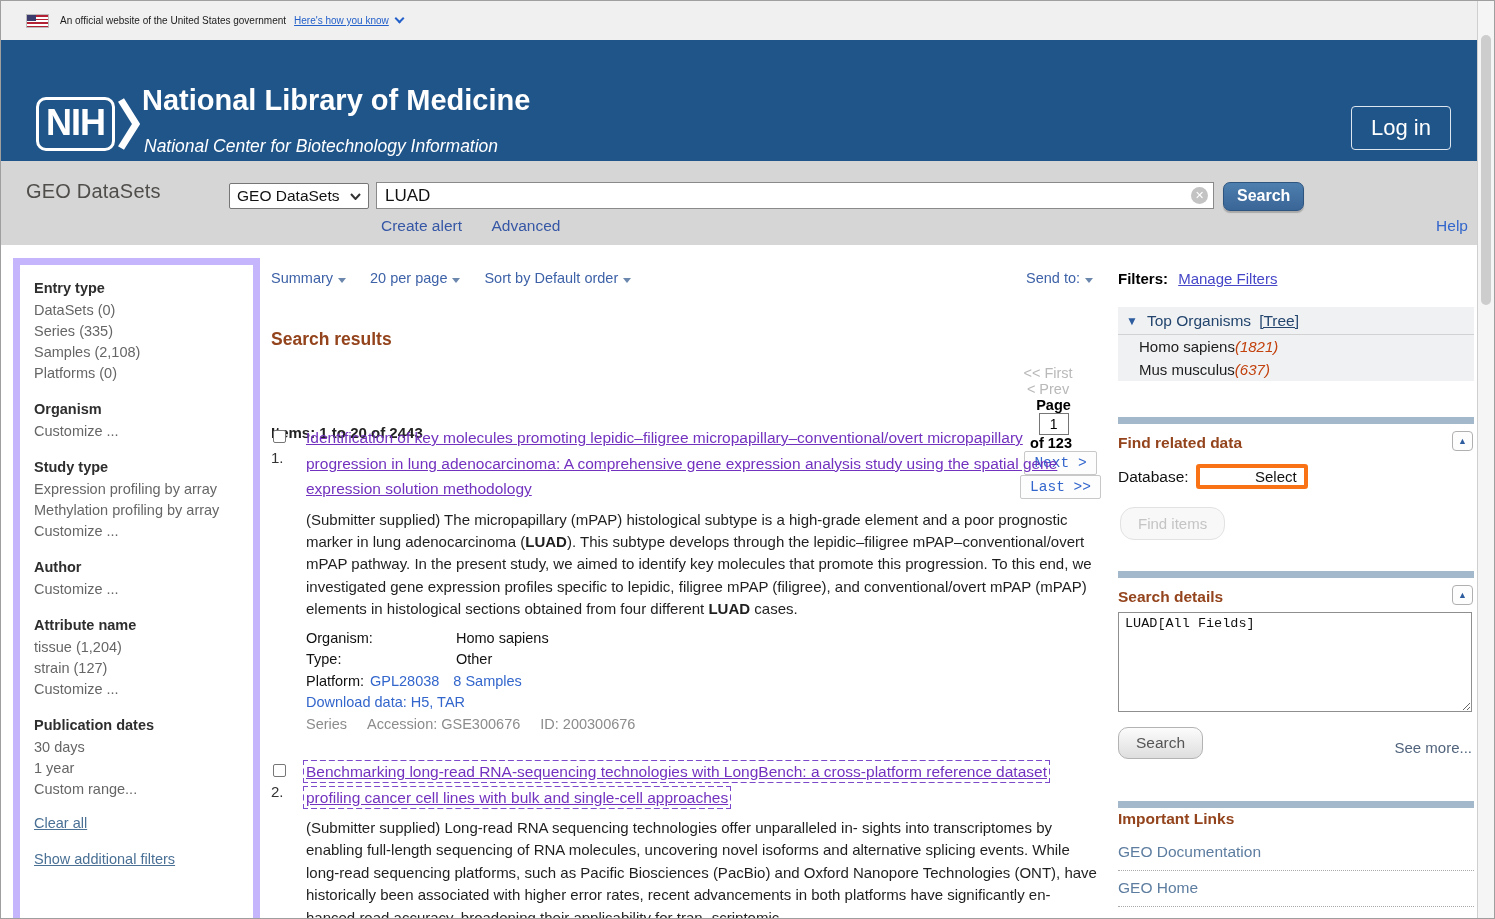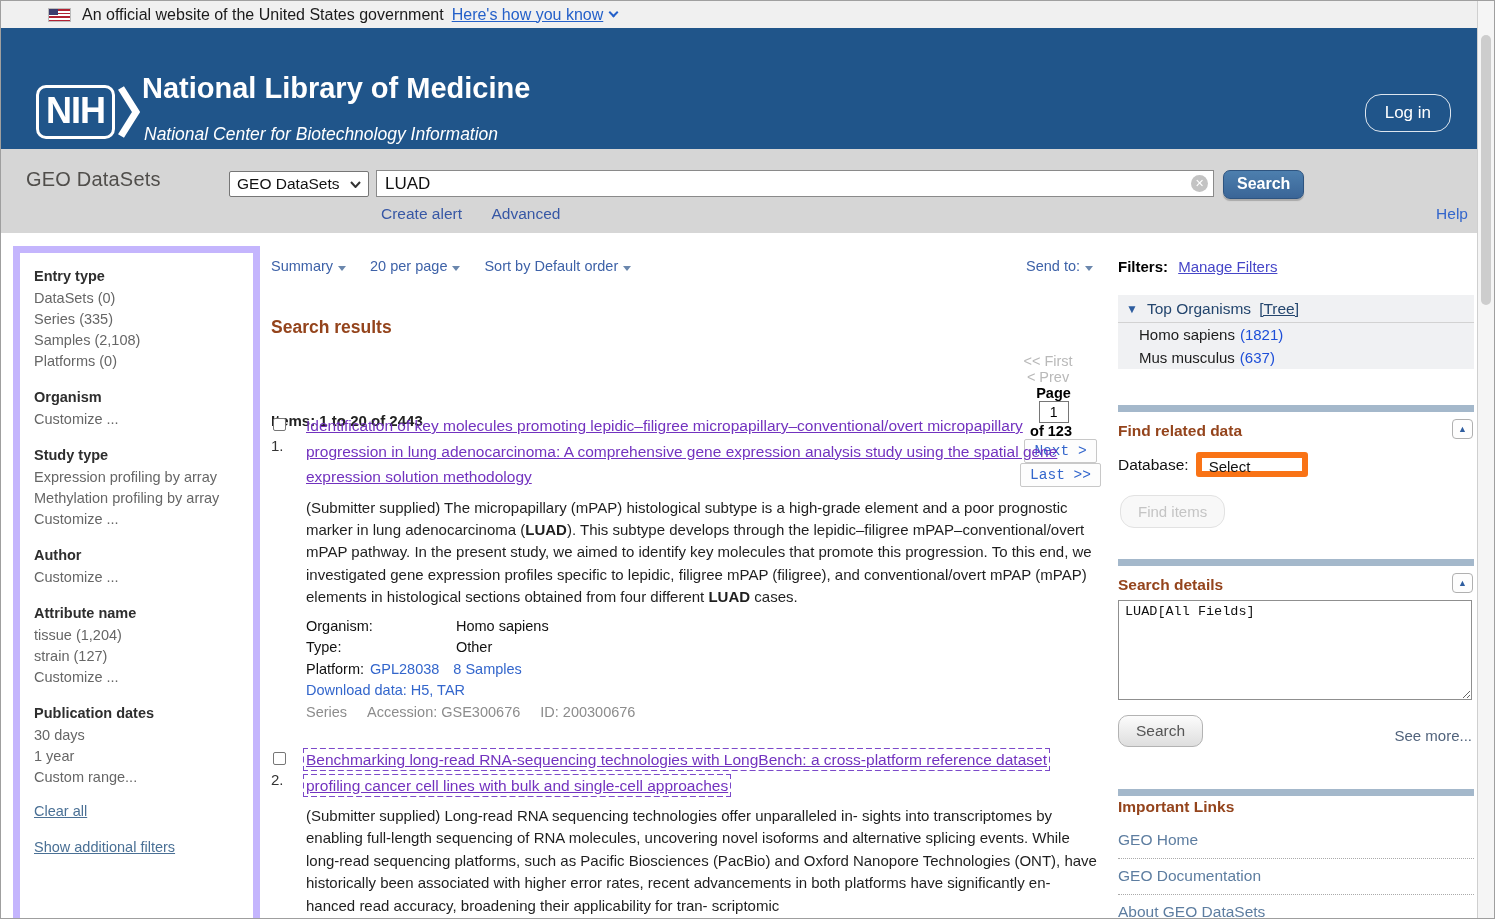--- a/index.html
+++ b/index.html
@@ -1,33 +1,33 @@
 <!DOCTYPE html>
 <html><head>
 <meta charset="utf-8">
 <style>
   * { margin:0; padding:0; box-sizing:border-box; }
   body { background:#fff; font-family:"Liberation Sans", sans-serif; }
   .page { position:relative; width:1495px; height:919px; border:1px solid #9f9f9f; background:#fff; overflow:hidden; }
 
   
-  .banner { height:27px; background:#f0f0f0; display:flex; align-items:center; padding-left:48px; font-size:16px; color:#1b1b1b; }
+  .banner { height:39px; background:#f0f0f0; display:flex; align-items:center; padding-left:26px; font-size:10px; color:#1b1b1b; }
   .flag { position:relative; width:21px; height:12px; margin-right:12px; background:repeating-linear-gradient(#b22234 0 1.8px, #fff 1.8px 3.6px); box-shadow:0 0 0 1px #bbb; }
   .flag .canton { position:absolute; left:0; top:0; width:9px; height:6.5px; background:#3c3b6e; }
   .banner-link { color:#2460c9; text-decoration:underline; margin-left:8px; cursor:pointer; }
   .chev-down { display:inline-block; width:7px; height:7px; border-right:2px solid #2460c9; border-bottom:2px solid #2460c9; transform:rotate(45deg); margin:-4px 0 0 7px; }
 
   
   .hdr { position:relative; height:121px; background:#20558a; color:#fff; }
   .nih-wrap { position:absolute; left:35px; top:57px; display:flex; align-items:center; }
   .nih-box { border:3.5px solid #fff; border-radius:10px; padding:0 7px 2px 7px; font-size:36px; font-weight:bold; letter-spacing:-1px; line-height:46px; }
   .nih-chev { margin-left:3px; }
   .hdr-title { position:absolute; left:141px; top:44px; font-size:29px; font-weight:bold; }
   .hdr-sub { position:absolute; left:143px; top:96px; font-size:17.5px; font-style:italic; }
-  .login-btn { position:absolute; right:43px; top:66px; padding:8px 19px; border:1px solid rgba(255,255,255,.85); border-radius:16px; font-size:17px; color:#fff; background:transparent; cursor:pointer; font-family:inherit; }
+  .login-btn { position:absolute; right:43px; top:66px; padding:8px 19px; border:1px solid rgba(255,255,255,.85); border-radius:4px; font-size:22px; color:#fff; background:transparent; cursor:pointer; font-family:inherit; }
 
   
   .sband { position:relative; height:84px; background:#d6d6d6; }
   .app-title { position:absolute; left:25px; top:19px; font-size:20px; color:#504e4b; letter-spacing:.2px; }
   .db-select { position:absolute; left:228px; top:22px; width:140px; height:26px; background:#fff; border:1px solid #767676; border-radius:2px; display:flex; align-items:center; justify-content:space-between; padding:0 7px; font-size:15.5px; color:#111; cursor:pointer; }
   .srch-input { position:absolute; left:375px; top:21px; width:838px; height:27px; border:1px solid #8a8a8a; font-size:17px; padding:0 26px 0 8px; font-family:inherit; color:#111; }
   .clear-x { position:absolute; left:1190px; top:26px; width:17px; height:17px; border-radius:50%; background:#c3c3c3; color:#fff; font-size:11px; line-height:17px; text-align:center; cursor:pointer; }
   .srch-btn { position:absolute; left:1222px; top:21px; padding:4px 13px 5px; background:linear-gradient(#4d7fae,#3a6597); border:1px solid #2e5480; border-radius:7px; color:#fff; font-weight:bold; font-size:16px; cursor:pointer; box-shadow:0 1.5px 1px #a9a9a9; font-family:inherit; }
   .under-links { position:absolute; left:380px; top:56px; font-size:15.5px; }
   .under-links a { color:#3657a5; margin-right:26px; cursor:pointer; text-decoration:none;text-align:right; }
@@ -81,26 +81,26 @@
   
   .rcol { position:absolute; left:1117px; top:0; width:358px; font-size:15px; }
   .rfilters { position:absolute; left:0; top:25px; font-size:15px; }
   .rfilters b { color:#000; }
   .rfilters a { color:#4646c8; text-decoration:underline; margin-left:6px; cursor:pointer; }
   .orgbox { position:absolute; left:0; top:62px; width:356px; background:#f0f1f3; }
   .orgbox .obhead { display:flex; align-items:center; padding:5px 8px 4px; border-bottom:1px solid #d2d2d2; font-size:15.5px; color:#24466e; }
   .obtri { color:#2e5d9f; font-size:12px; margin-right:9px; }
   .obtree { margin-left:8px; text-decoration:underline; cursor:pointer; color:#24466e; }
   .obitem { padding:3px 8px 3px 21px; font-size:15px; color:#1c1c1c; cursor:pointer; }
-  .obitem .cnt { color:#1d4ed8; margin-left:5px; }
+  .obitem .cnt { font-style:italic; color:#c2410c; }
   .divbar { position:absolute; left:0; width:356px; height:7px; background:#a4b8cb; }
   .sechead { position:absolute; left:0; font-size:15.5px; font-weight:bold; color:#94441c; }
   .collapse-btn { position:absolute; right:3px; width:21px; height:20px; border:1px solid #b0b0b0; border-radius:4px; background:#fdfdfd; color:#2e5d9f; font-size:9px; text-align:center; line-height:18px; cursor:pointer; }
   .dbrow { position:absolute; left:0; top:219px; font-size:15.5px; color:#111; display:flex; align-items:center; }
-  .mini-select { width:112px; height:25px; margin-left:7px; background:#fff; border:6px solid #f97316; border-radius:3px; display:flex; align-items:flex-start; justify-content:space-between; padding:0 7px; font-size:15px; cursor:pointer;flex-direction:column; }
+  .mini-select { width:112px; height:25px; margin-left:7px; background:#fff; border:4px solid #f97316; border-radius:3px; display:flex; align-items:flex-end; justify-content:space-between; padding:0 7px; font-size:15px; cursor:pointer;flex-direction:column; }
   .finditems-btn { position:absolute; left:2px; top:262px; padding:7px 17px; border:1px solid #e2e2e2; border-radius:14px; background:#f8f8f8; color:#c4c4c4; font-size:15px; cursor:default; font-family:inherit; }
   .sd-textarea { position:absolute; left:0; top:367px; width:354px; height:100px; border:1px solid #8f8f8f; font-family:"Liberation Mono", monospace; font-size:13.5px; line-height:16px; padding:3px 6px; color:#111; resize:both; background:#fff; }
   .sd-row { position:absolute; left:0; top:482px; width:354px; display:flex; align-items:flex-end; justify-content:space-between; }
   .sd-search { padding:6px 17px; border:1px solid #b3b3b3; border-radius:10px; background:linear-gradient(#fcfcfc,#dedede); color:#555; font-size:15.5px; cursor:pointer; font-family:inherit; }
   .seemore { color:#51637c; font-size:15px; cursor:pointer; padding-bottom:3px; }
   .implinks { position:absolute; left:0; top:590px; width:356px; }
   .implink { padding:8px 0 9px; border-bottom:1px dotted #aaa; font-size:15.5px; color:#5d7da0; cursor:pointer; }
   .implink:last-child { border-bottom:none; }
 
   
@@ -267,22 +267,22 @@
       <div class="collapse-btn" style="top:340px">▲</div>
       <textarea class="sd-textarea" style="">LUAD[All Fields]</textarea>
       <div class="sd-row">
         <button class="sd-search">Search</button>
         <span class="seemore">See more...</span>
       </div>
 
       <div class="divbar" style="top:556px"></div>
       <div class="sechead" style="top:565px">Important Links</div>
       <div class="implinks" id="important-links-list">
+          <div class="implink">GEO Documentation</div>
           <div class="implink">GEO Home</div>
-          <div class="implink">GEO Documentation</div>
           <div class="implink">About GEO DataSets</div>
         </div>
     </div>
   </div>
 
   <div class="sbar">
       <div class="sthumb"></div>
     </div>
 </div>
 

